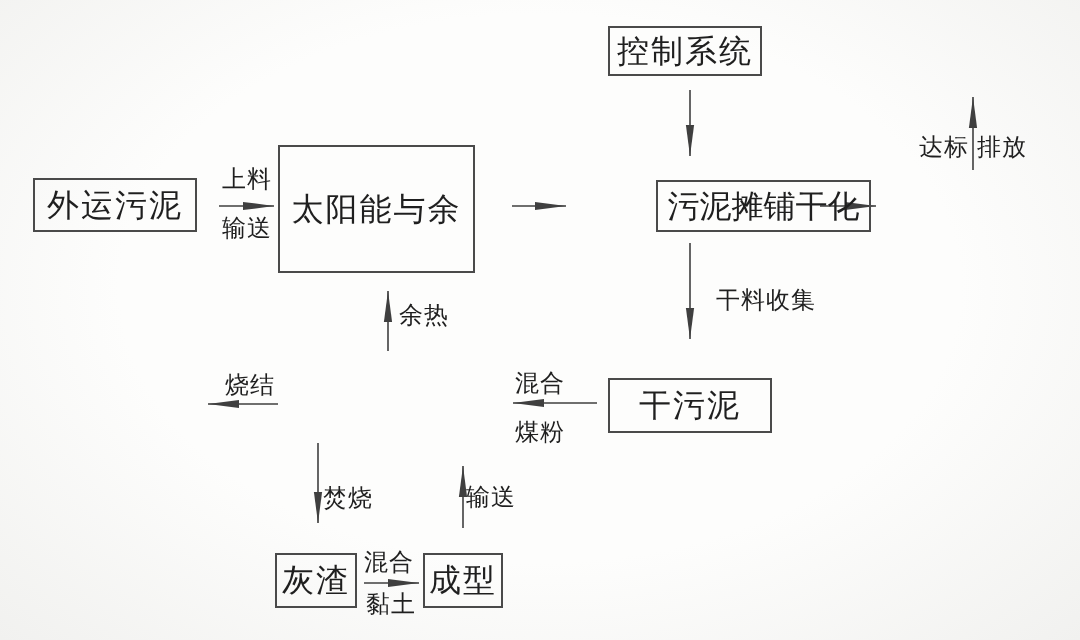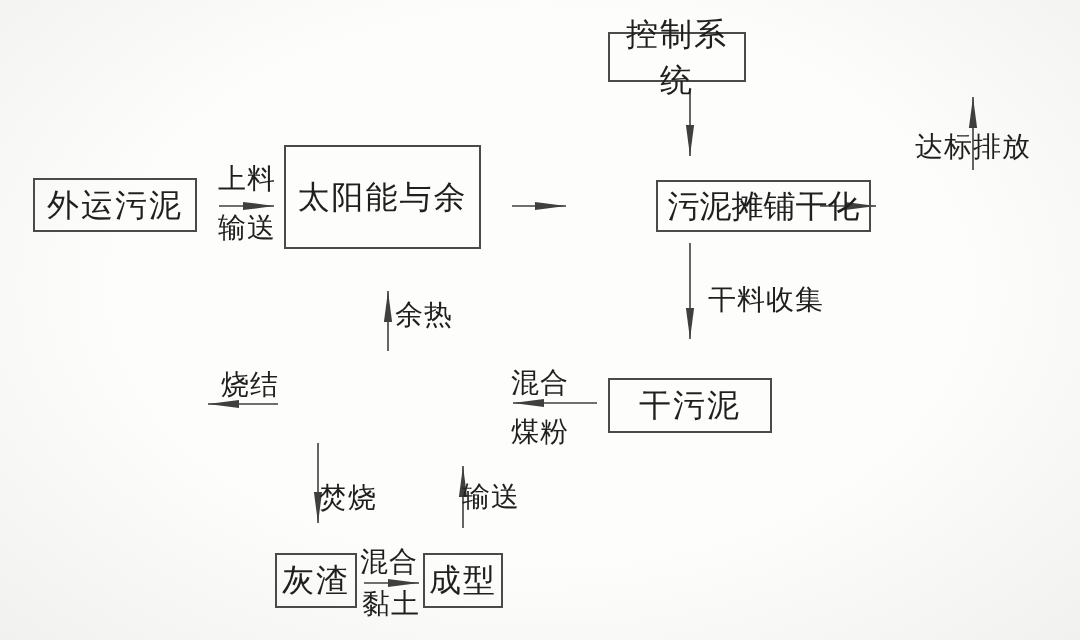--- a/index.html
+++ b/index.html
@@ -41,21 +41,21 @@
     text-align: center;
     font-size: 32px;
     line-height: 1.45;
     letter-spacing: 2px;
     color: var(--text);
     background: transparent;
   }
   .elabel {
     position: absolute;
     transform: translate(-50%, -50%);
-    font-size: 28px;
+    font-size: 24px;
     letter-spacing: 1px;
     white-space: nowrap;
     color: var(--text);
   }
 </style>
 </head>
 <body>
 
 <div class="canvas">
 
@@ -76,25 +76,25 @@
     <line x1="278" y1="404" x2="208" y2="404" marker-end="url(#ah)"></line>
     <line x1="318" y1="443" x2="318" y2="523" marker-end="url(#ah)"></line>
     <line x1="364" y1="583" x2="419" y2="583" marker-end="url(#ah)"></line>
     <line x1="463" y1="528" x2="463" y2="466" marker-end="url(#ah)"></line>
   </svg>
 
   <div class="node" style="left:33px; top:178px; width:164px; height:54px;">
     <span>外运污泥</span>
   </div>
 
-  <div class="node" style="left:284px; top:145px; width:197px; height:104px;">
+  <div class="node" style="left:278px; top:145px; width:197px; height:128px;">
     <span>太阳能与余</span>
   </div>
 
-  <div class="node" style="left:608px; top:32px; width:138px; height:50px;">
+  <div class="node" style="left:608px; top:26px; width:154px; height:50px;">
     <span>控制系统</span>
   </div>
 
   <div class="node" style="left:608px; top:180px; width:215px; height:52px; letter-spacing:0;margin-left:48px;">
     <span>污泥摊铺干化</span>
   </div>
 
 
   <div class="node" style="left:608px; top:378px; width:164px; height:55px;">
     <span>干污泥</span>

